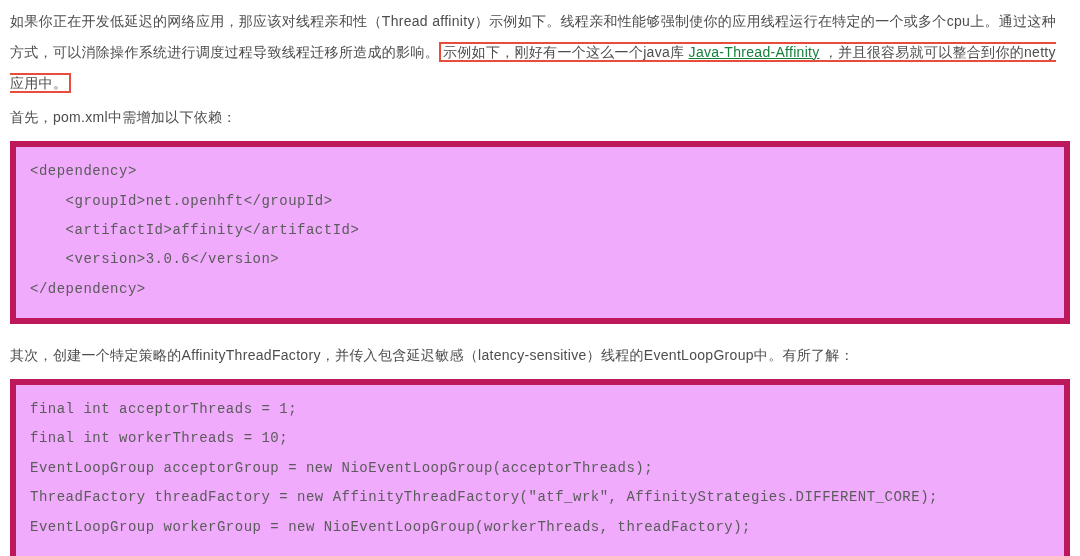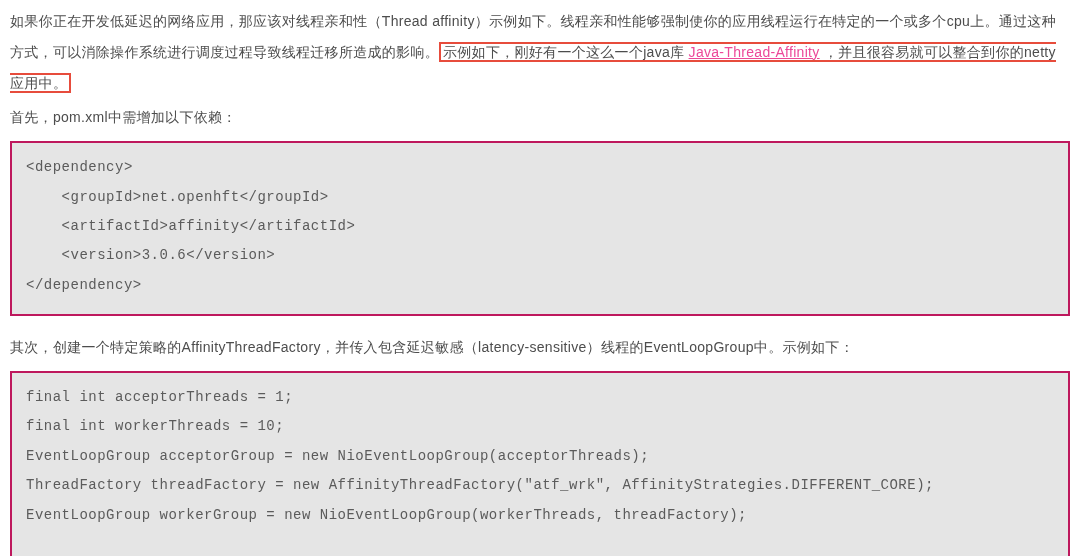--- a/index.html
+++ b/index.html
@@ -13,26 +13,26 @@
     width: 1080px;
   }
   p { margin: 0; letter-spacing: 0.3px; }
   .para { margin-bottom: 4px; }
   .highlight-box {
     display: inline;
     border: 2px solid #e74c3c;
     padding: 0 2px;
   }
   a.link {
-    color: #ec4899;
+    color: #15803d;
     text-decoration: underline;
   }
   pre {
-    background: #e5e5e5;
-    border: 2px solid #be185d;
+    background: #f0abfc;
+    border: 6px solid #be185d;
     padding: 10px 14px 14px 14px;
     margin: 8px 0 16px 0;
     font-family: "SimSun", "Courier New", monospace;
     font-size: 14px;
     line-height: 2.1;
     color: #5b5b5b;
     white-space: pre;
     overflow: auto;
     letter-spacing: 0.5px;
   }
@@ -46,21 +46,21 @@
 </p>
 
 <p class="section-intro">首先，pom.xml中需增加以下依赖：</p>
 
 <pre>&lt;dependency&gt;
     &lt;groupId&gt;net.openhft&lt;/groupId&gt;
     &lt;artifactId&gt;affinity&lt;/artifactId&gt;
     &lt;version&gt;3.0.6&lt;/version&gt;
 &lt;/dependency&gt;</pre>
 
-<p class="section-intro">其次，创建一个特定策略的AffinityThreadFactory，并传入包含延迟敏感（latency-sensitive）线程的EventLoopGroup中。示例如下：</p>
+<p class="section-intro">其次，创建一个特定策略的AffinityThreadFactory，并传入包含延迟敏感（latency-sensitive）线程的EventLoopGroup中。有所了解：</p>
 
 <pre>final int acceptorThreads = 1;
 final int workerThreads = 10;
 EventLoopGroup acceptorGroup = new NioEventLoopGroup(acceptorThreads);
 ThreadFactory threadFactory = new AffinityThreadFactory("atf_wrk", AffinityStrategies.DIFFERENT_CORE);
 EventLoopGroup workerGroup = new NioEventLoopGroup(workerThreads, threadFactory);
 
 ServerBootstrap serverBootstrap = new ServerBootstrap().group(acceptorGroup, workerGroup);</pre>
 
 </body></html>

